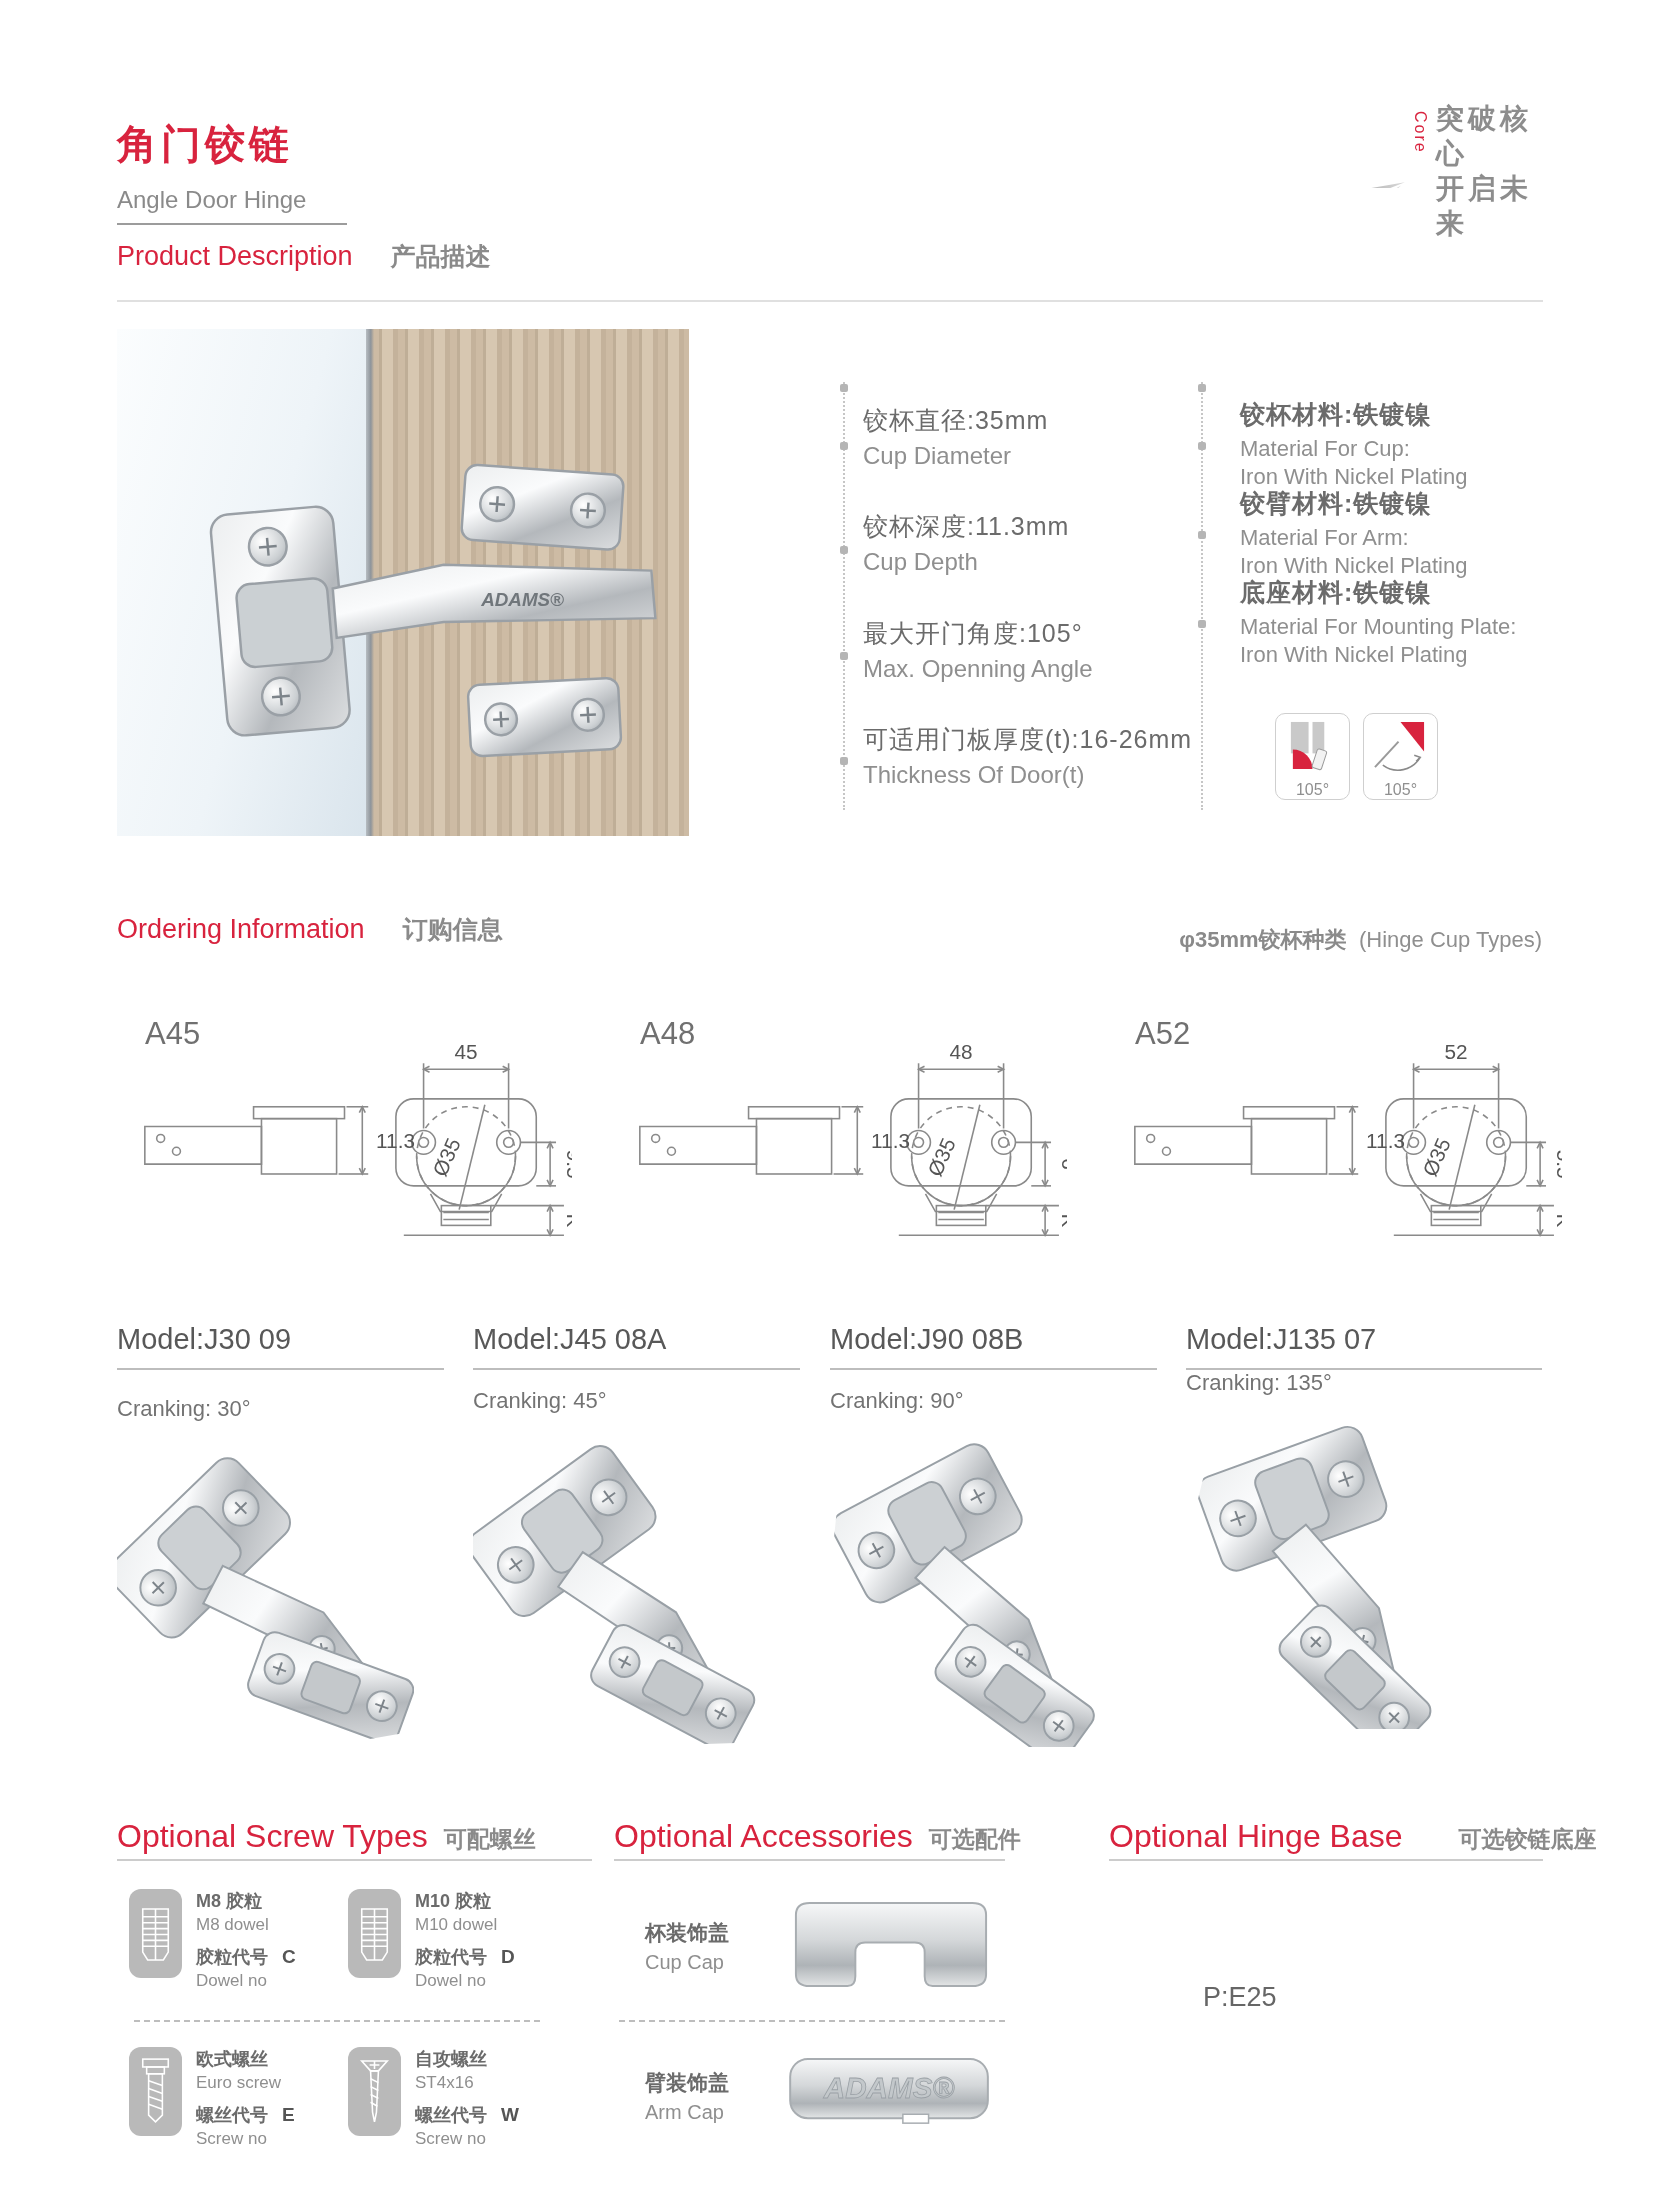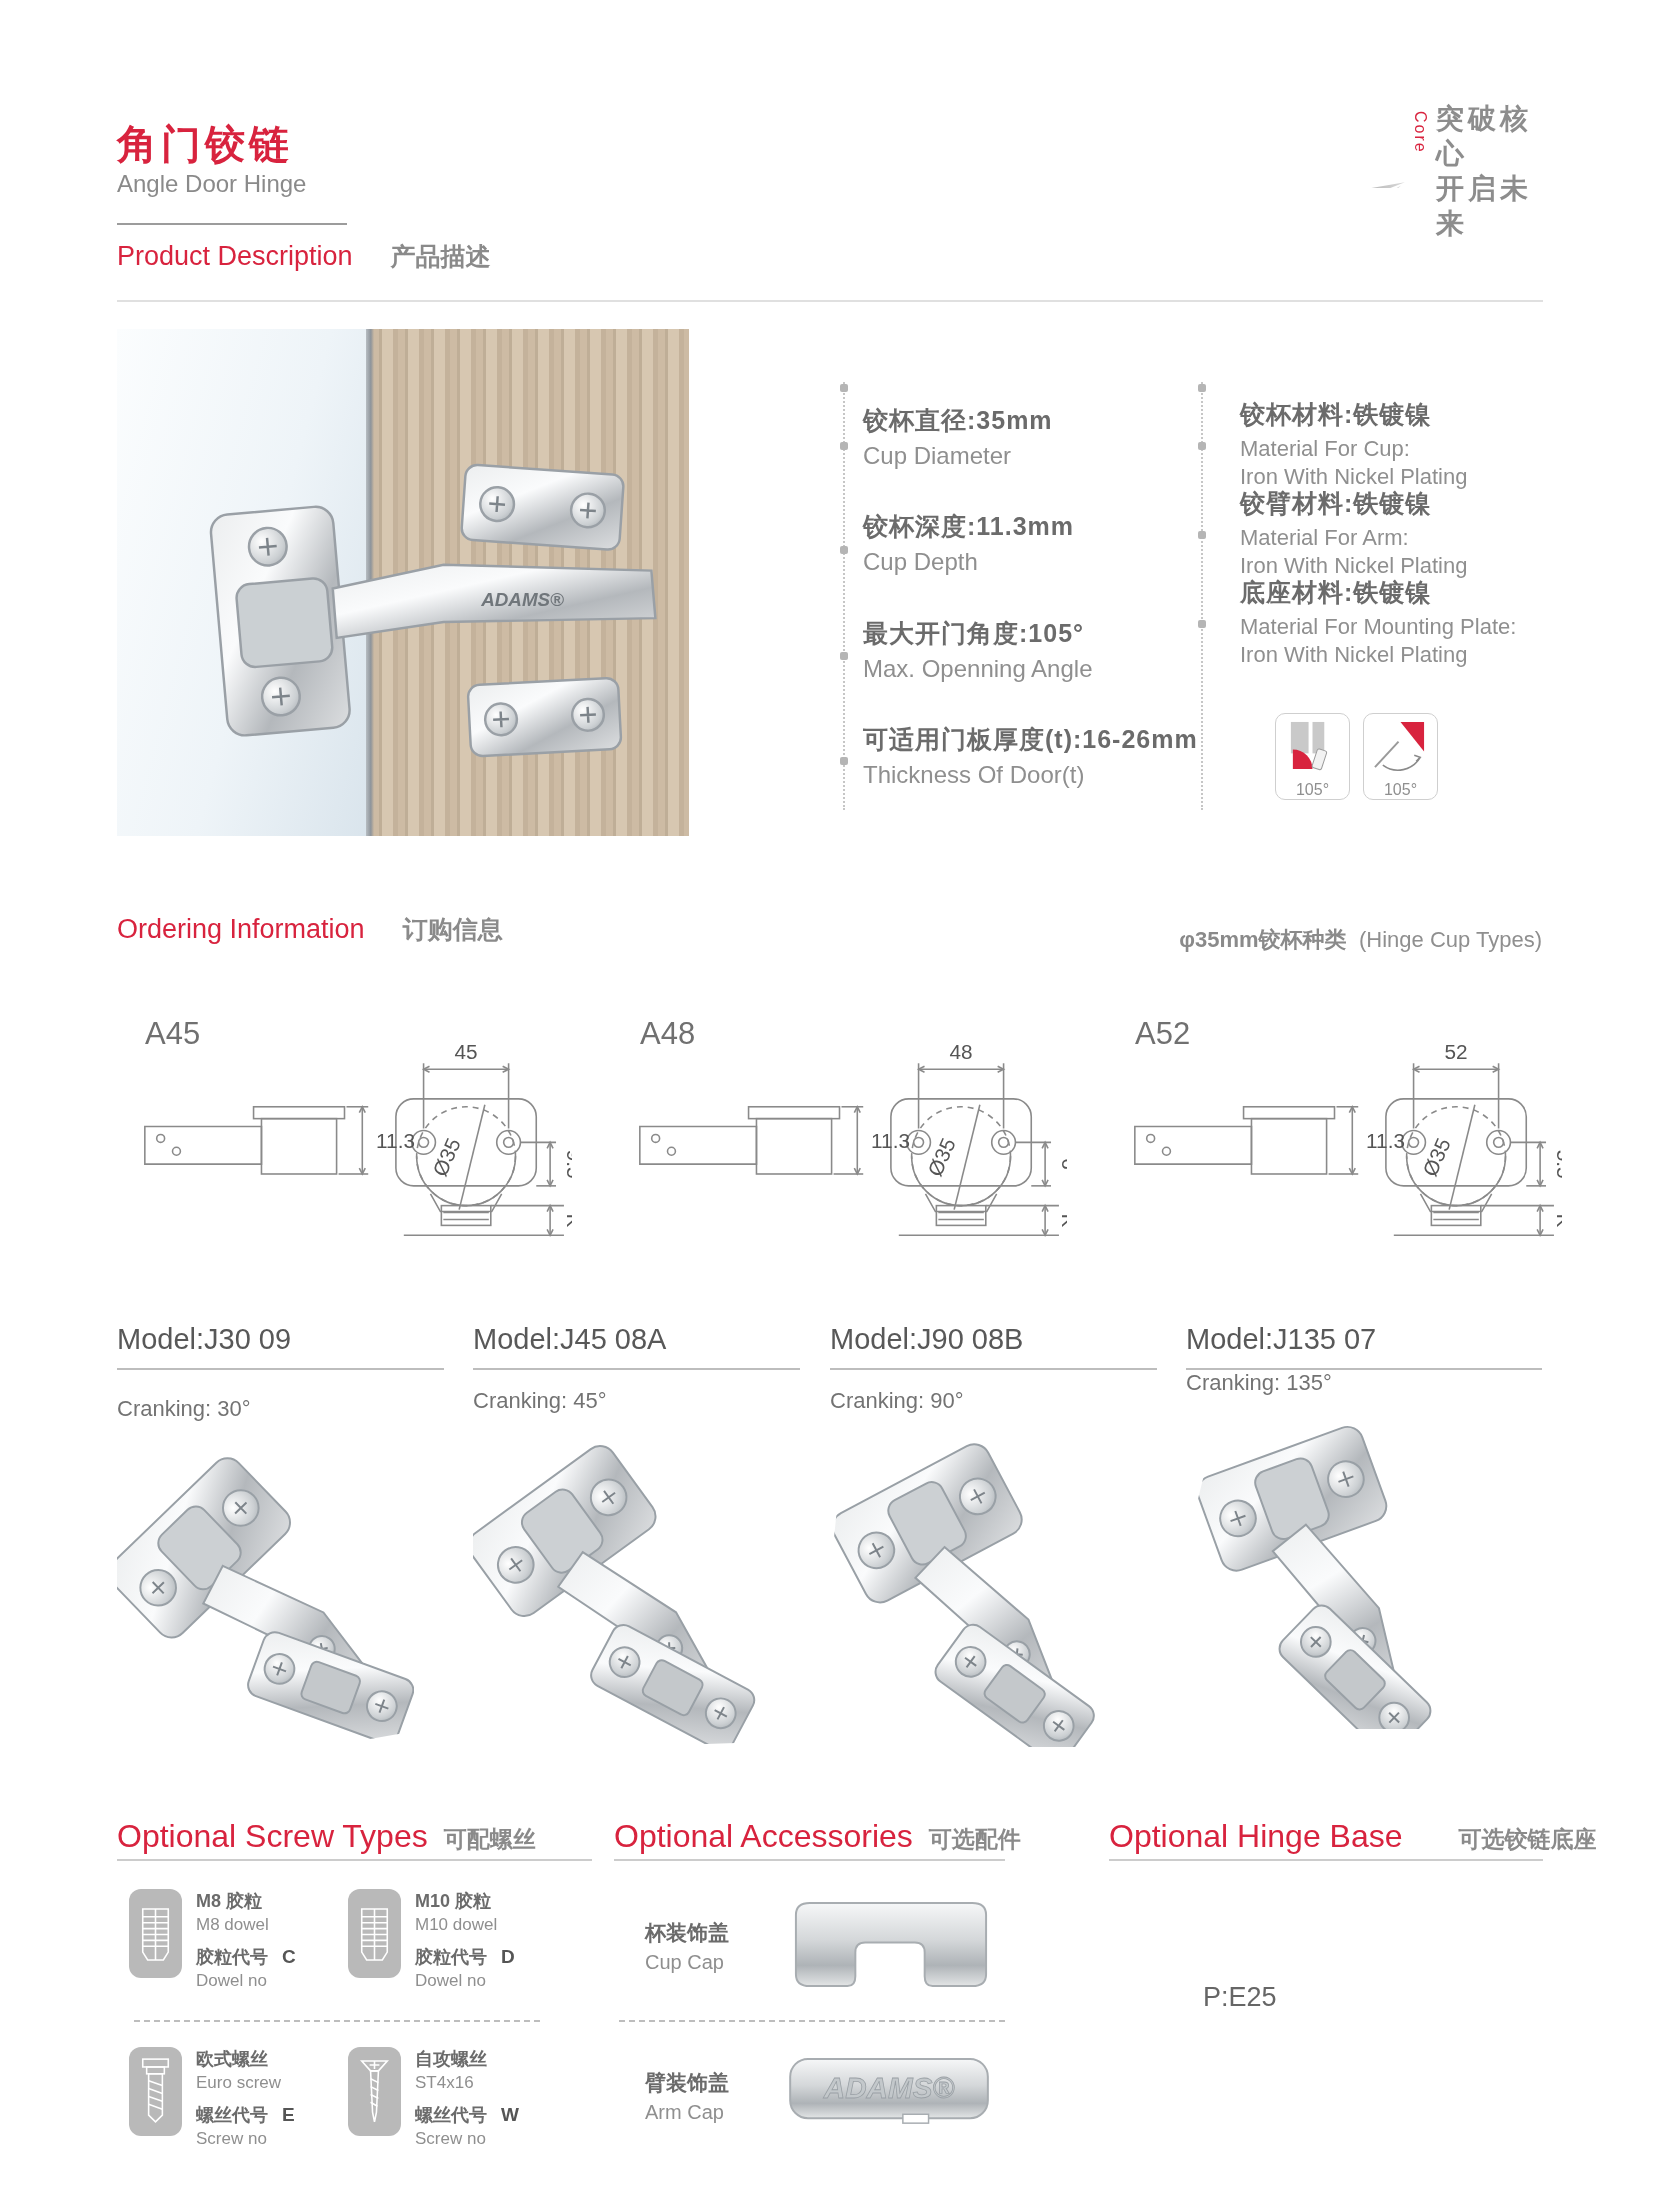--- a/index.html
+++ b/index.html
@@ -22,21 +22,21 @@
   .photo{width:572px;height:507px;overflow:hidden;background:#eef1f3;}
   .ph-left{position:absolute;left:0;top:0;width:255px;height:507px;
            background:linear-gradient(105deg,#fbfdfe 0%,#eef4f8 55%,#d9e4ec 100%);}
   .ph-wood{position:absolute;left:255px;top:0;width:317px;height:507px;
            background:repeating-linear-gradient(90deg,#cdbba4 0 7px,#bfae97 7px 10px,#d7c7b1 10px 21px,#c4b29b 21px 26px);}
   .ph-edge{position:absolute;left:249px;top:0;width:8px;height:507px;
            background:linear-gradient(90deg,#b7bdc2,#8e949a 60%,#cbb9a2);}
   
   .vdots{border-left:2px dotted #c6c6c6;}
   .dot{position:absolute;width:8px;height:8px;background:#b5b5b5;border-radius:2px;}
-  .s-cn{font-size:25px;font-weight:bold;color:#6b6b6b;letter-spacing:1px;}
+  .s-cn{font-size:25px;font-weight:normal;color:#6b6b6b;letter-spacing:1px;}
   .s-en{font-size:24px;color:#8f8f8f;margin-top:5px;}
   .m-cn{font-size:25px;font-weight:bold;color:#6b6b6b;letter-spacing:1px;}
   .m-en{font-size:22px;color:#8f8f8f;line-height:28px;margin-top:4px;}
   .angle-box{width:73px;height:85px;border:1px solid #cfcfcf;border-radius:10px;text-align:center;margin-top:33px;}
   .ab-label{font-size:16px;color:#8f8f8f;margin-top:2px;}
   
   .note-cn{font-size:22px;font-weight:bold;color:#8a8a8a;}
   .note-en{font-size:22px;color:#8f8f8f;margin-left:8px;}
   
   .d-label{font-size:31px;color:#707070;}
@@ -112,21 +112,21 @@
             <path d="M-62,0 h14 M-55,-7 v14" fill="none" stroke="#7d848a"></path>
             <circle cx="55" cy="0" r="15" fill="url(#scr)"></circle>
             <path d="M48,0 h14 M55,-7 v14" fill="none" stroke="#7d848a"></path>
           </g>
         </g>
       </symbol>
     </defs>
   </svg>
 
   <div class="abs title-cn" style="left:117px;top:117px;">角门铰链</div>
-  <div class="abs title-en" style="left:117px;top:170px;">Angle Door Hinge</div>
+  <div class="abs title-en" style="left:117px;top:186px;">Angle Door Hinge</div>
   <div class="abs title-rule" style="left:117px;top:223px;width:230px;"></div>
 
   <div class="abs" style="left:1282px;top:81px;width:277px;height:109px;">
     <svg class="abs" style="left:0;top:4px;" width="131" height="103" viewBox="0 0 132 104">
       <g transform="translate(130,100)">
         <path transform="rotate(-84)" d="M-18,-2 L-78,14 L-60,24 Z" fill="url(#fanG)"></path>
         <path transform="rotate(-62)" d="M-16,-2 L-86,14 L-66,26 Z" fill="url(#fanG)"></path>
         <path transform="rotate(-40)" d="M-14,-2 L-96,16 L-74,28 Z" fill="url(#fanG)"></path>
         <path transform="rotate(-20)" d="M-10,-2 L-108,16 L-84,30 Z" fill="url(#fanG)"></path>
         <path transform="rotate(-2)" d="M-6,-2 L-124,14 L-96,30 Z" fill="url(#fanG)"></path>

